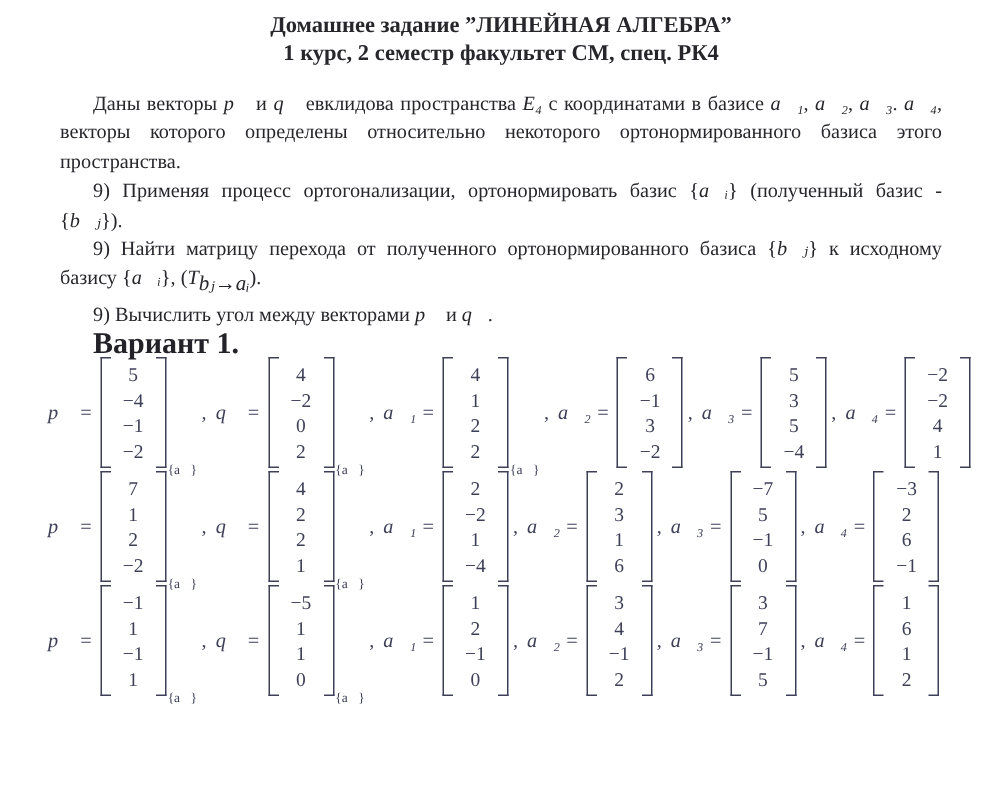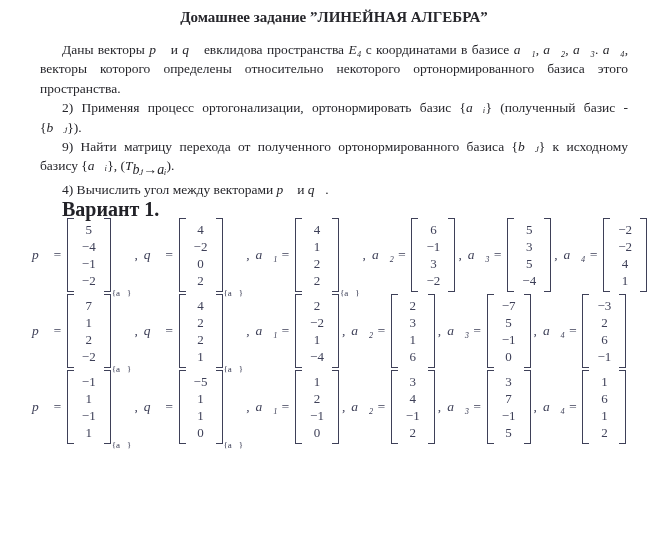--- a/index.html
+++ b/index.html
@@ -26,26 +26,27 @@
   .col{display:flex;flex-direction:column;justify-content:center;padding:3px 6px;}
   .cell{text-align:center;font-size:13px;line-height:17px;min-width:18px;white-space:pre;}
   .msub{font-size:9px;align-self:flex-end;position:relative;top:6px;margin-left:1px;white-space:pre;}
   .mcomma{margin:0 6px 0 3px;font-size:13.5px;}
 </style>
 </head>
 <body>
 
 <div class="page">
   <div class="title">Домашнее задание ”ЛИНЕЙНАЯ АЛГЕБРА”</div>
+  <div class="title">1 курс, 2 семестр факультет СМ, спец. РК4</div>
 
   <div class="textblock">
     <p class="para"><span class="seg">Даны векторы </span><span class="seg it">p⃗</span><span class="seg"> и </span><span class="seg it">q⃗</span><span class="seg"> евклидова пространства </span><span class="seg it">E₄</span><span class="seg"> с координатами в базисе </span><span class="seg it">a⃗₁</span><span class="seg">, </span><span class="seg it">a⃗₂</span><span class="seg">, </span><span class="seg it">a⃗₃</span><span class="seg">. </span><span class="seg it">a⃗₄</span><span class="seg">, векторы которого определены относительно некоторого ортонормированного базиса этого пространства.</span></p>
-    <p class="para"><span class="seg">2) Применяя процесс ортогонализации, ортонормировать базис {</span><span class="seg it">a⃗ᵢ</span><span class="seg">} (полученный базис - {</span><span class="seg it">b⃗ⱼ</span><span class="seg">}).</span></p>
+    <p class="para"><span class="seg">9) Применяя процесс ортогонализации, ортонормировать базис {</span><span class="seg it">a⃗ᵢ</span><span class="seg">} (полученный базис - {</span><span class="seg it">b⃗ⱼ</span><span class="seg">}).</span></p>
     <p class="para"><span class="seg">9) Найти матрицу перехода от полученного ортонормированного базиса {</span><span class="seg it">b⃗ⱼ</span><span class="seg">} к исходному базису {</span><span class="seg it">a⃗ᵢ</span><span class="seg">}, (</span><span class="seg it">T</span><span class="seg sub">bⱼ→aᵢ</span><span class="seg">).</span></p>
-    <p class="para"><span class="seg">4) Вычислить угол между векторами </span><span class="seg it">p⃗</span><span class="seg"> и </span><span class="seg it">q⃗</span><span class="seg">.</span></p>
+    <p class="para"><span class="seg">9) Вычислить угол между векторами </span><span class="seg it">p⃗</span><span class="seg"> и </span><span class="seg it">q⃗</span><span class="seg">.</span></p>
   </div>
 
   <div id="variants">
       <div class="variant-block">
         <div class="vlabel">Вариант 1.</div>
         <div class="mrow">
           <span class="vec">
             <span class="vname it">p⃗ =</span>
             <span class="mx">
               <span class="lb"></span>

